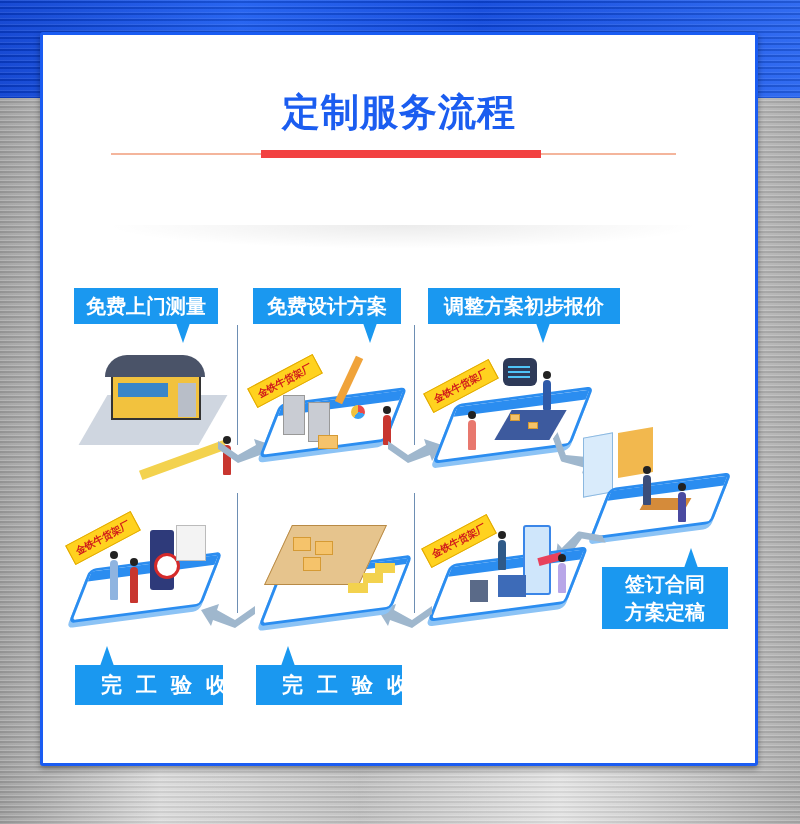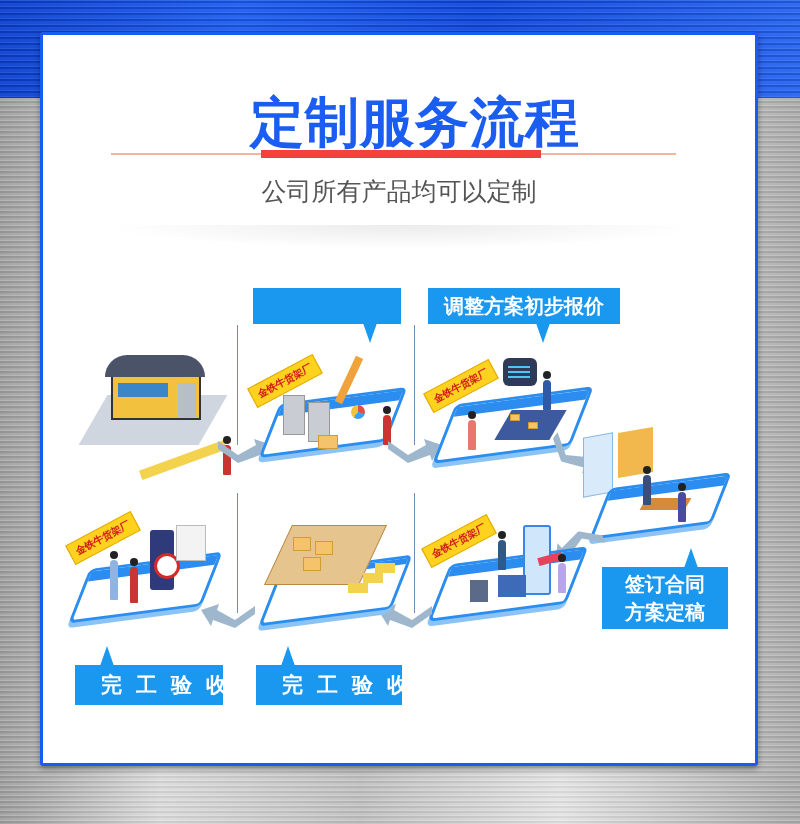--- a/index.html
+++ b/index.html
@@ -16,22 +16,22 @@
     background:
       repeating-linear-gradient(180deg, rgba(255,255,255,0.12) 0 1px, rgba(0,0,0,0.12) 1px 3px, rgba(255,255,255,0.06) 3px 6px),
       linear-gradient(90deg, #0a3fd0 0%, #1c5cf0 30%, #0d46dc 60%, #2563f0 100%);
   }
   .card {
     position:absolute; left:40px; top:32px; width:718px; height:734px;
     background:#ffffff; border:3px solid #1a5cf2; border-radius:3px;
     box-shadow: 0 3px 6px rgba(0,0,0,0.35);
   }
   .title {
-    position:absolute; left:16px; width:100%; top:52px; text-align:center;
-    font-size:54px; font-weight:bold; color:#1b5df0; letter-spacing:1px;
+    position:absolute; left:0; width:100%; top:52px; text-align:center;
+    font-size:38px; font-weight:bold; color:#1b5df0; letter-spacing:1px;
   }
   .divider-line {
     position:absolute; left:68px; top:118px; width:565px; height:2px; background:#f4b59c;
   }
   .divider-bar {
     position:absolute; left:218px; top:115px; width:280px; height:8px; background:#f24141;
   }
   .subtitle {
     position:absolute; left:0; width:100%; top:140px; text-align:center;
     font-size:25px; color:#555555;
@@ -70,42 +70,46 @@
 </style>
 </head>
 <body>
 
 <div class="bg-top"></div>
 
 <div class="card">
   <div class="title">定制服务流程</div>
   <div class="divider-line"></div>
   <div class="divider-bar"></div>
-  <div class="subtitle">公司所有产品均可以定制</div>
   <div class="sub-shadow"></div>
 
   <div class="vsep" style="left:194px; top:290px; height:120px;"></div>
   <div class="vsep" style="left:371px; top:290px; height:120px;"></div>
   <div class="vsep" style="left:194px; top:458px; height:120px;"></div>
   <div class="vsep" style="left:371px; top:458px; height:120px;"></div>
 
+  <div class="label down" style="left:31px; top:253px; width:144px;">
+    <span>免费上门测量</span>
+    <span class="tail" style="left:102px;"></span>
+  </div>
   <div class="scene" style="left:40px; top:320px; width:150px; height:120px;">
     <div style="position:absolute; left:10px; top:40px; width:120px; height:50px; background:#cfd6e0; transform:skewX(-30deg);"></div>
     <div style="position:absolute; left:28px; top:10px; width:90px; height:55px; background:#f2c23e; border:2px solid #333;"></div>
     <div style="position:absolute; left:22px; top:0px; width:100px; height:22px; background:#4a5368; border-radius:30px 30px 0 0;"></div>
     <div style="position:absolute; left:35px; top:28px; width:50px; height:14px; background:#3a86c8;"></div>
     <div style="position:absolute; left:95px; top:28px; width:18px; height:34px; background:#b8bec8;"></div>
     <div style="position:absolute; left:55px; top:100px; width:90px; height:10px; background:#f3d24e; transform:rotate(-20deg);"></div>
     <div class="person" style="left:140px; top:90px;"></div>
   </div>
   <svg class="arrow" style="left:175px; top:400px;" viewBox="0 0 54 28">
     <path d="M0 6 L20 20 L38 10 L36 4 L54 10 L44 26 L42 20 L20 28 L0 14 Z" fill="#9fb7cd"></path>
   </svg>
 
   <div class="label down" style="left:210px; top:253px; width:148px;">
+    <span>免费设计方案</span>
     <span class="tail" style="left:110px;"></span>
   </div>
   <div class="scene" style="left:210px; top:315px; width:160px; height:120px;">
     <div class="platform" style="left:20px; top:45px; width:120px; height:55px;">
         <div class="bar"></div>
       </div>
     <div class="sign" style="left:-5px; top:20px;">金铁牛货架厂</div>
     <div style="position:absolute; left:30px; top:45px; width:22px; height:40px; background:#c9ccd3; border:1px solid #999;"></div>
     <div style="position:absolute; left:55px; top:52px; width:22px; height:40px; background:#c9ccd3; border:1px solid #999;"></div>
     <div style="position:absolute; left:92px; top:5px; width:8px; height:50px; background:#f0a33a; transform:rotate(25deg);"></div>

